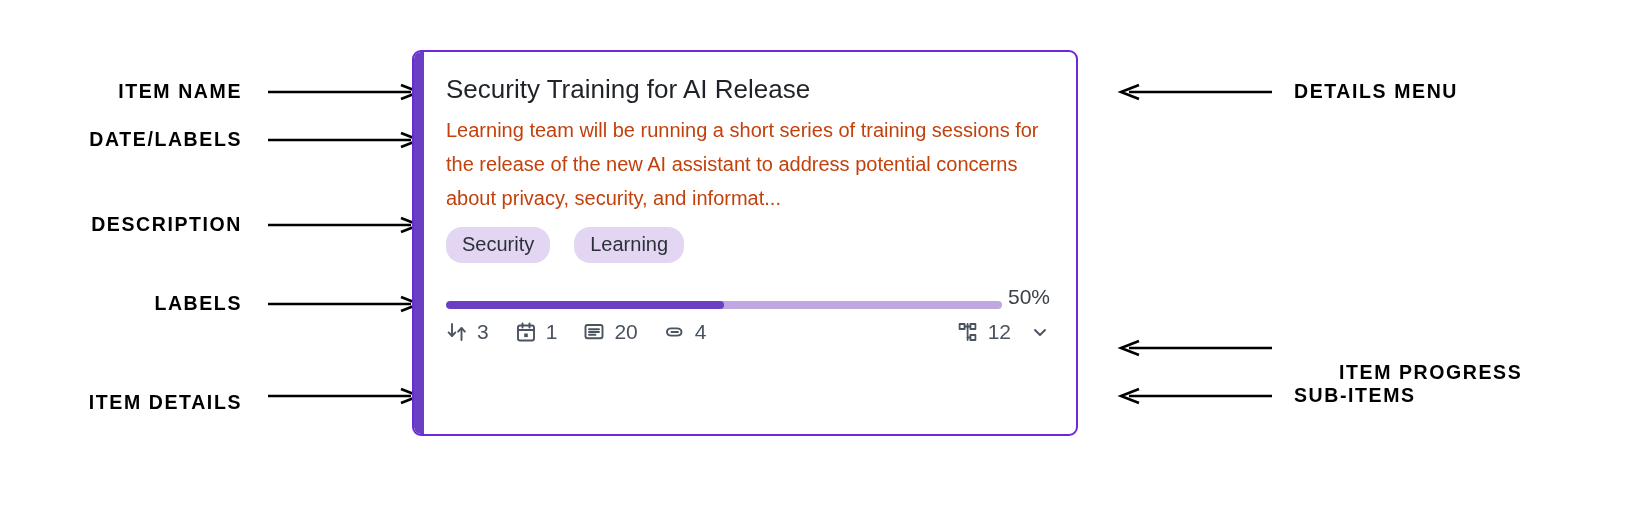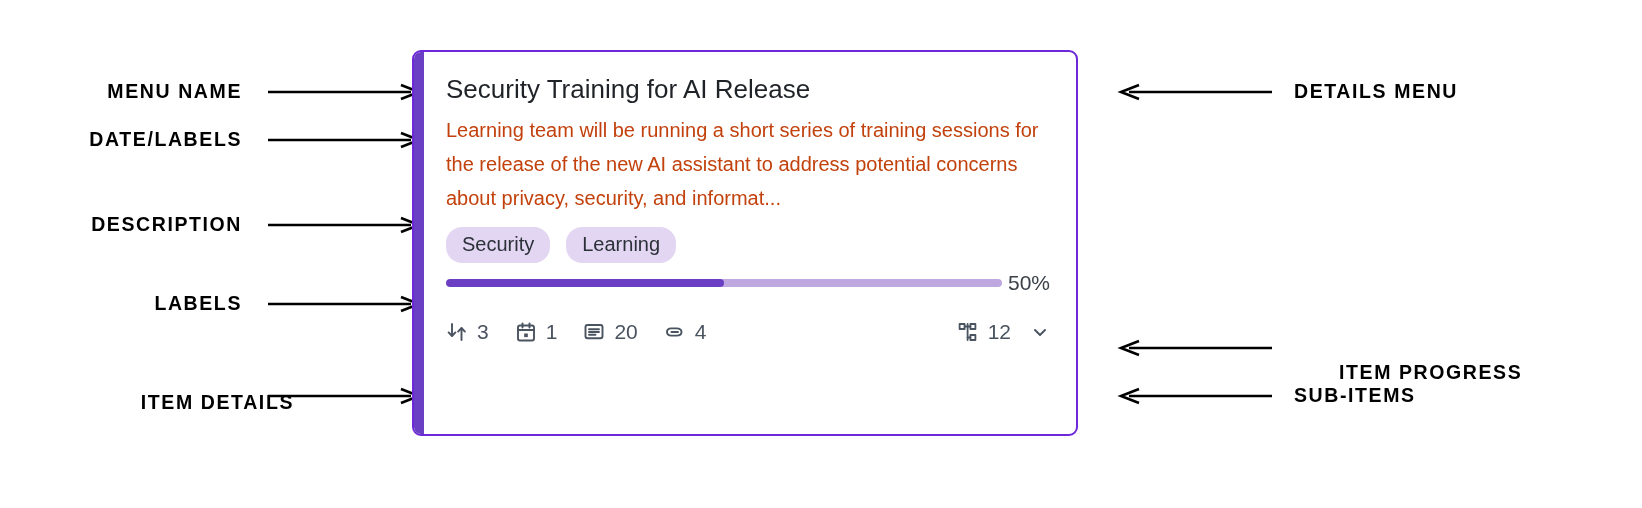--- a/index.html
+++ b/index.html
@@ -78,38 +78,38 @@
   .item-desc {
     font-size: 20px;
     color: #c2410c;
     line-height: 1.7;
     margin: 0 0 12px 0;
     max-width: 615px;
   }
 
   .labels-row {
     display: flex;
-    gap: 16px;
-    margin-bottom: 8px;
+    gap: 24px;
+    margin-bottom: 22px;
   }
   .label-pill {
     background: #E2D6F2;
     color: #2C3139;
     font-size: 20px;
     border-radius: 16px;
     padding: 6px 16px 8px 16px;
     line-height: 1.1;
     white-space: nowrap;
   }
 
   .progress-row {
     display: flex;
-    align-items: center;
+    align-items: flex-end;
     gap: 6px;
-    margin-bottom: 25px;
+    margin-bottom: 11px;
   }
   .progress-track {
     flex: 1 1 auto;
     height: 8px;
     border-radius: 5px;
     background: #BFA8E0;
     overflow: hidden;
   }
   .progress-fill {
     height: 100%;
@@ -135,25 +135,25 @@
     gap: 9px;
     white-space: nowrap;
   }
   .detail svg { display: block; }
   .detail-spacer { flex: 1 1 auto; }
   .chevron { margin-left: 10px; display: flex; align-items: center; }
 </style>
 </head>
 <body>
 
-<div class="anno anno-left" style="right:1400px; top:82px;">MENU NAME</div>
+<div class="anno anno-left" style="right:1400px; top:82px;">ITEM NAME</div>
 <div class="anno anno-left" style="right:1400px; top:130px;">DATE/LABELS</div>
 <div class="anno anno-left" style="right:1400px; top:215px;">DESCRIPTION</div>
 <div class="anno anno-left" style="right:1400px; top:294px;">LABELS</div>
-<div class="anno anno-left" style="right:1348px; top:386px;margin-top:7px;">ITEM DETAILS</div>
+<div class="anno anno-left" style="right:1400px; top:386px;margin-top:7px;">ITEM DETAILS</div>
 
 <div class="arrow" style="left:268px; top:82px; width:152px;">
   <svg width="152" height="20" viewBox="0 0 152 20">
     <line x1="0" y1="10" x2="143" y2="10" stroke="#000" stroke-width="2.6"></line>
     <polyline points="133,3 151,10 133,17" fill="none" stroke="#000" stroke-width="2.6"></polyline>
   </svg>
 </div>
 <div class="arrow" style="left:268px; top:130px; width:152px;">
   <svg width="152" height="20" viewBox="0 0 152 20">
     <line x1="0" y1="10" x2="143" y2="10" stroke="#000" stroke-width="2.6"></line>

